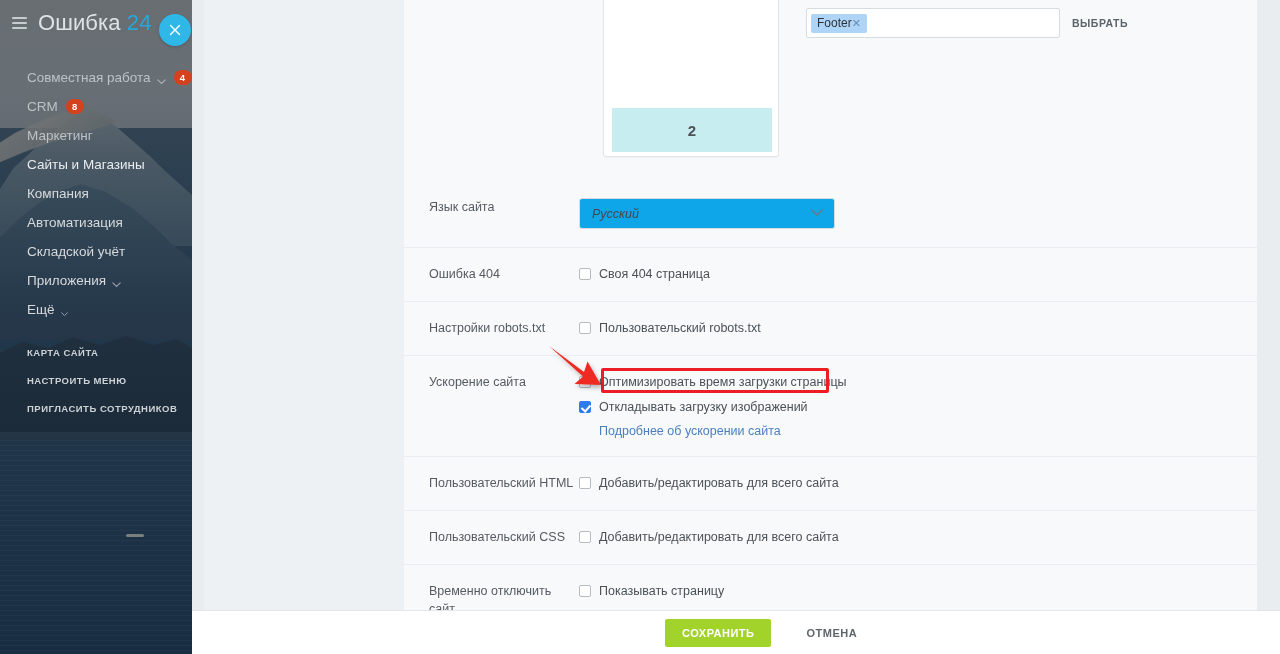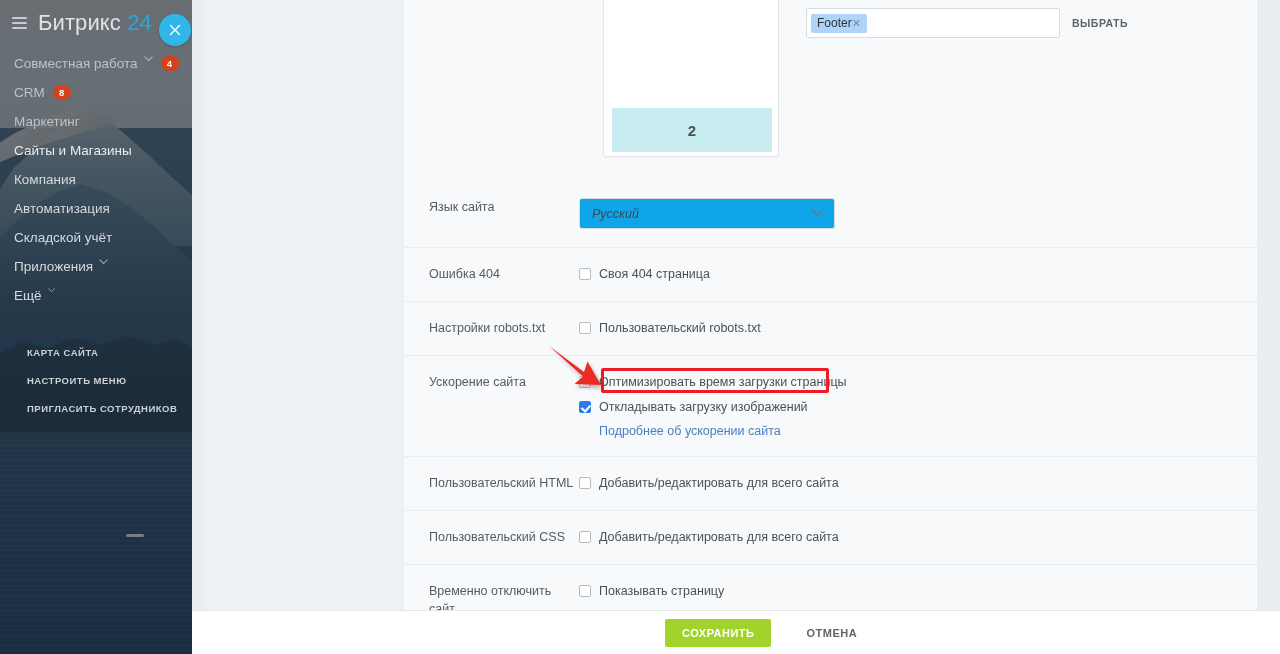--- a/index.html
+++ b/index.html
@@ -94,22 +94,22 @@
   .logo .num { color:#27a8d8; font-weight:400; }
   .close-btn {
     position:absolute; left:159px; top:14px; width:32px; height:32px;
     background:#2fb7e8; border-radius:16px; display:flex; align-items:center; justify-content:center;
     box-shadow:0 1px 3px rgba(0,0,0,.18);
   }
   .close-btn svg { display:block; }
 
   .sb-menu { margin-top:10px; }
   .sb-item {
-    position:relative; display:flex; align-items:flex-start; height:29px;
-    padding-left:14px; font-size:13.5px; color:#d7dadd; white-space:nowrap;
+    position:relative; display:flex; align-items:flex-end; height:29px;
+    padding-left:27px; font-size:13.5px; color:#d7dadd; white-space:nowrap;
   }
   .sb-item.dim { color:#bcc2c6; }
   .sb-item .chev { margin-left:6px; opacity:.65; }
   .sb-item.active { color:#e9ecee; }
   .sb-item.active .pill {
     position:absolute; left:21px; top:2px; height:25px;
     background:rgba(255,255,255,.17); border-radius:13px; z-index:-1;
   }
   .badge {
     margin-left:8px; display:inline-flex; align-items:center; justify-content:center;
@@ -243,21 +243,21 @@
     <div class="sb-veil"></div>
 
     <div class="sb-content">
       <div class="sb-head">
         <span class="burger">
           <i></i>
             <i></i>
             <i></i>
         </span>
         <span class="logo">
-          <span>Битрикс</span>
+          <span>Ошибка</span>
           <span class="num">24</span>
         </span>
       </div>
       <div class="close-btn">
         <svg width="12" height="12" viewBox="0 0 12 12">
           <path d="M1.5 1.5 L10.5 10.5 M10.5 1.5 L1.5 10.5" stroke="#ffffff" stroke-width="1.4" stroke-linecap="round"></path>
         </svg>
       </div>
 
       <div class="sb-menu">

